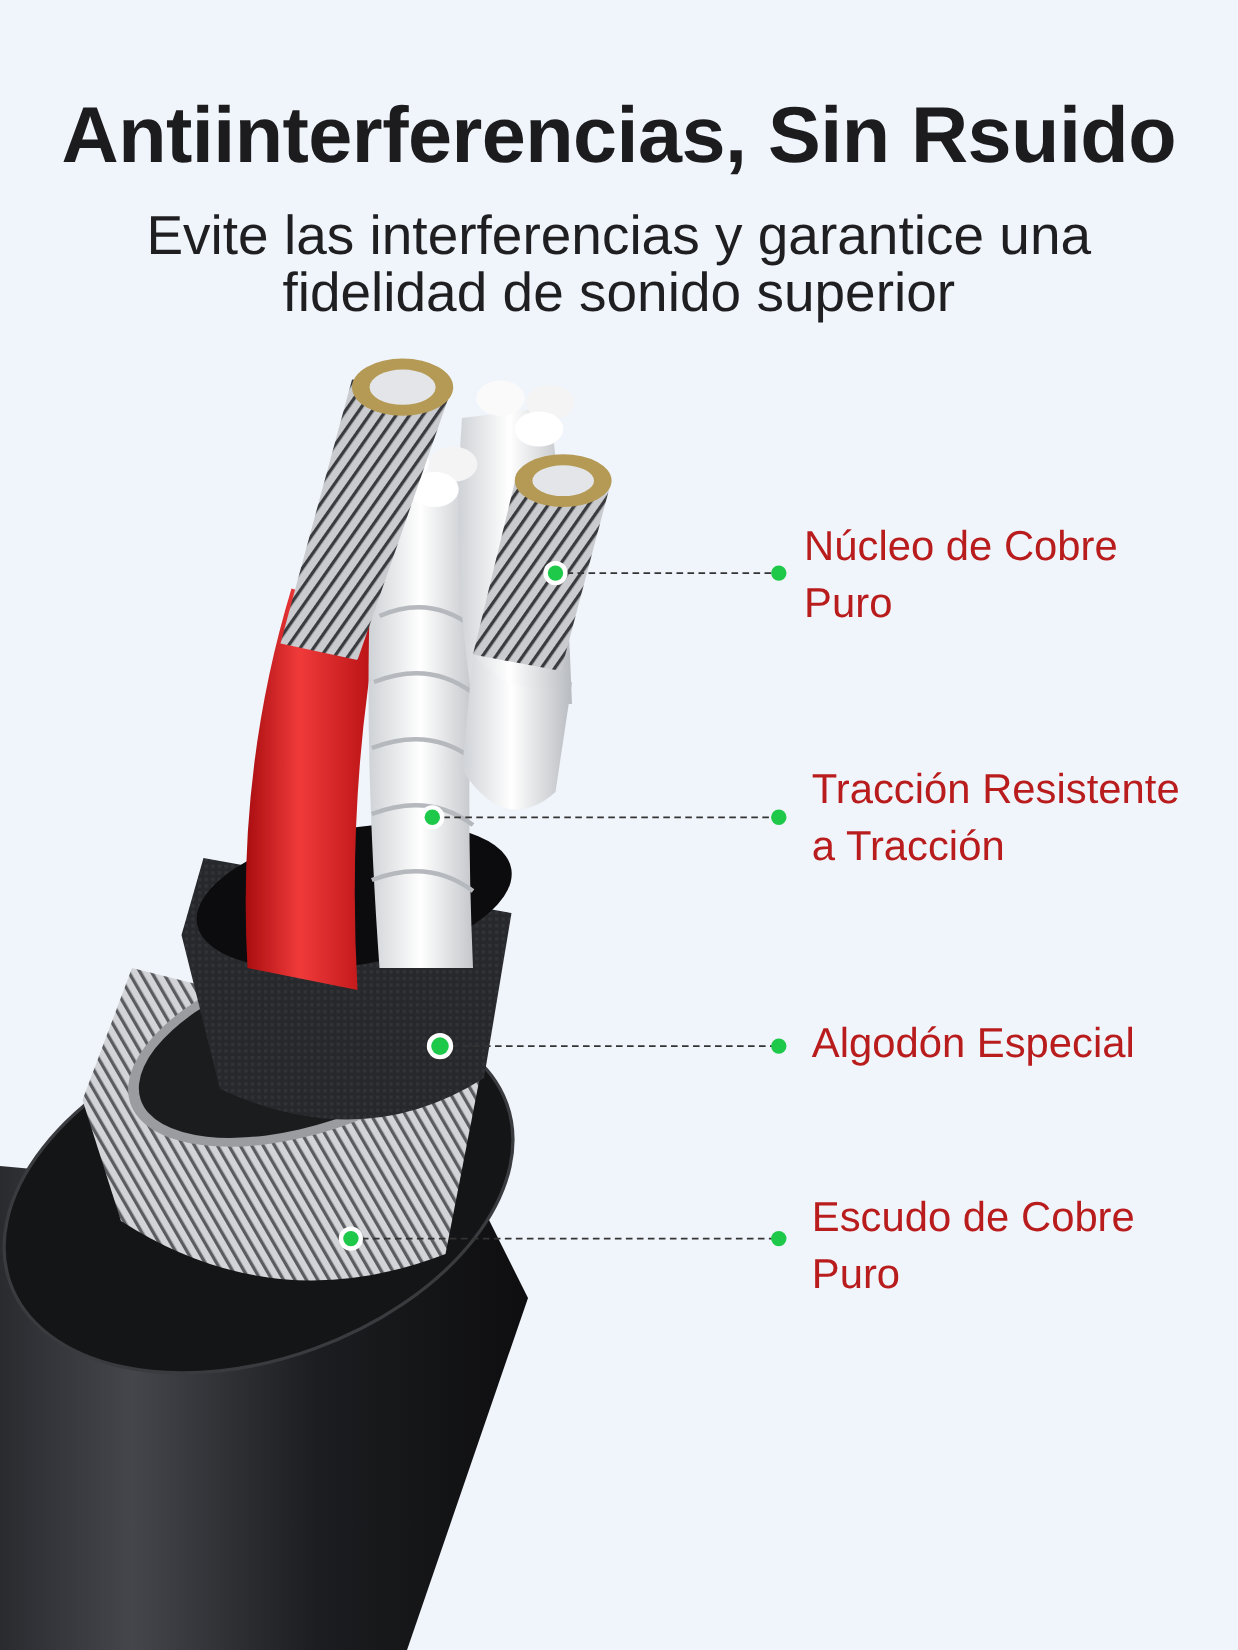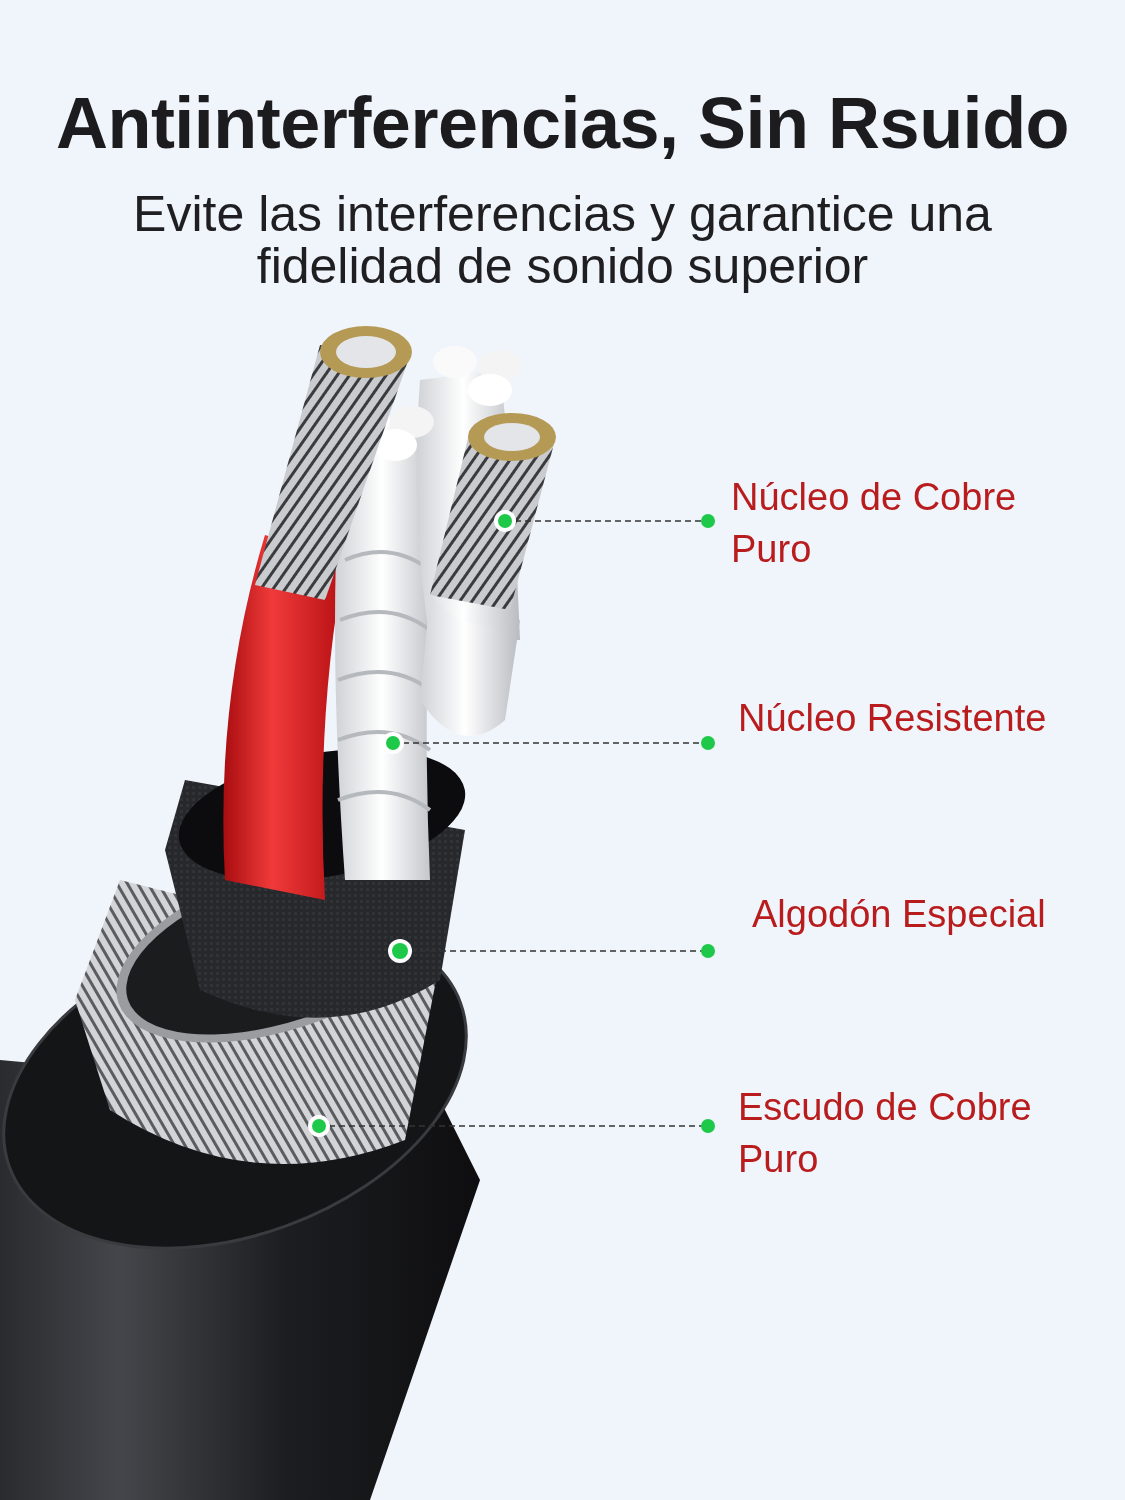--- a/index.html
+++ b/index.html
@@ -137,23 +137,24 @@
     <circle cx="708" cy="1126" r="7"></circle>
   </g>
 </svg>
 
 <div class="callout-label" style="left:731px; top:471px;">
   <div>Núcleo de Cobre</div>
   <div>Puro</div>
 </div>
 
 <div class="callout-label" style="left:738px; top:692px;">
-  <div>Núcleo Resistente</div>
+  <div>Tracción Resistente</div>
+  <div>a Tracción</div>
 </div>
 
-<div class="callout-label" style="left:738px; top:888px;margin-left:14px;">
+<div class="callout-label" style="left:738px; top:923px;">
   <div>Algodón Especial</div>
 </div>
 
 <div class="callout-label" style="left:738px; top:1081px;">
   <div>Escudo de Cobre</div>
   <div>Puro</div>
 </div>
 
 </body></html>

